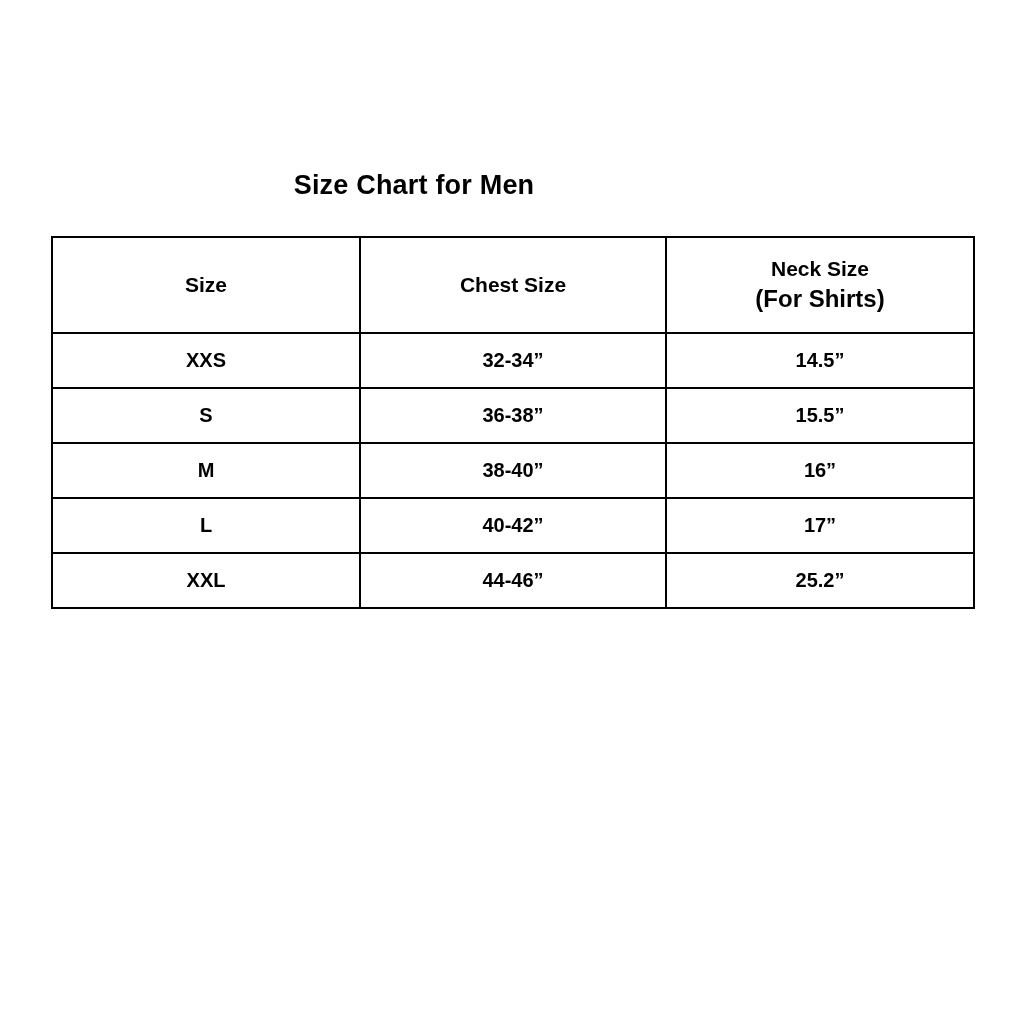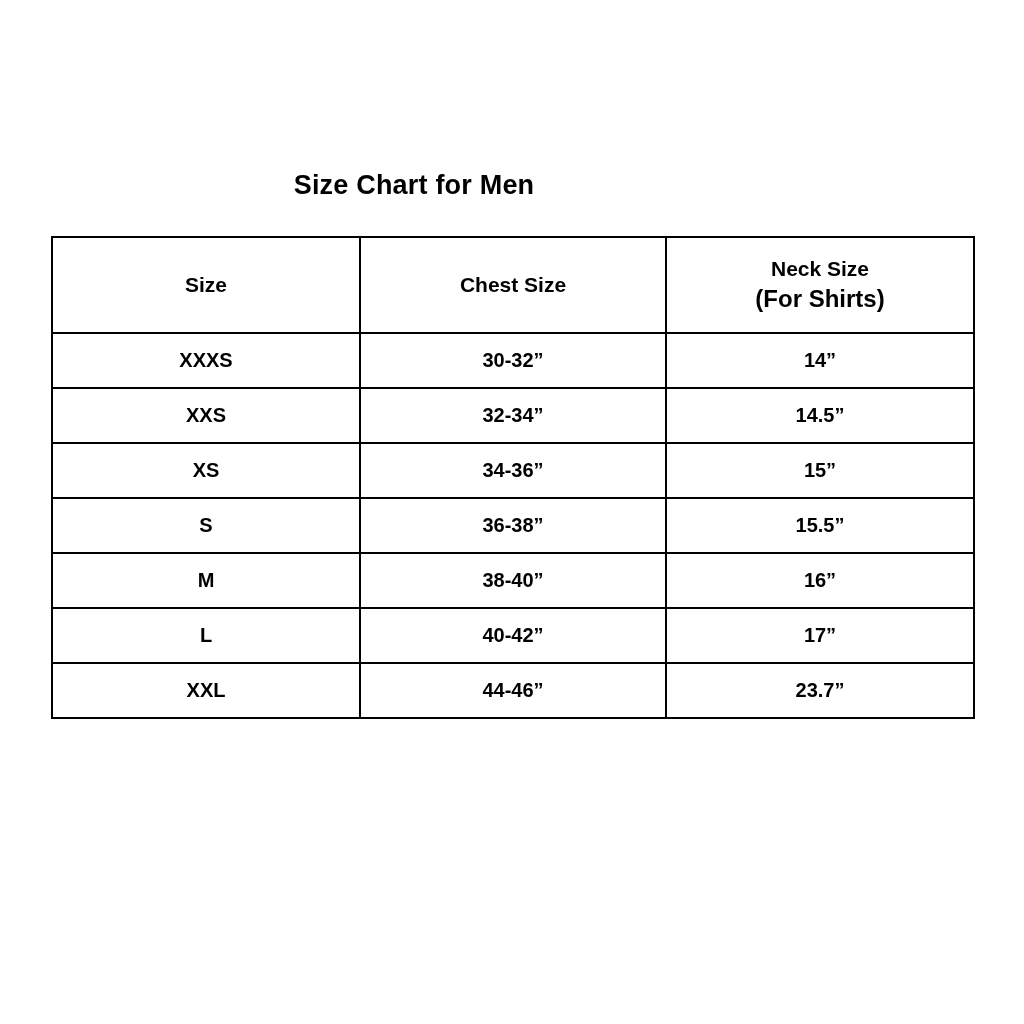--- a/index.html
+++ b/index.html
@@ -93,51 +93,41 @@
             <span>Chest Size</span>
           </th>
           <th>
             <span>Neck Size</span>
             <span class="sub">(For Shirts)</span>
           </th>
         </tr>
       </thead>
       <tbody>
         <tr>
-          <td>XXXS</td>
-          <td>30-32”</td>
-          <td>14”</td>
-        </tr>
-        <tr>
           <td>XXS</td>
           <td>32-34”</td>
           <td>14.5”</td>
-        </tr>
-        <tr>
-          <td>XS</td>
-          <td>34-36”</td>
-          <td>15”</td>
         </tr>
         <tr>
           <td>S</td>
           <td>36-38”</td>
           <td>15.5”</td>
         </tr>
         <tr>
           <td>M</td>
           <td>38-40”</td>
           <td>16”</td>
         </tr>
         <tr>
           <td>L</td>
           <td>40-42”</td>
           <td>17”</td>
         </tr>
         <tr>
           <td>XXL</td>
           <td>44-46”</td>
-          <td>23.7”</td>
+          <td>25.2”</td>
         </tr>
       </tbody>
     </table>
   </div>
 
 </div>
 
 </body></html>

